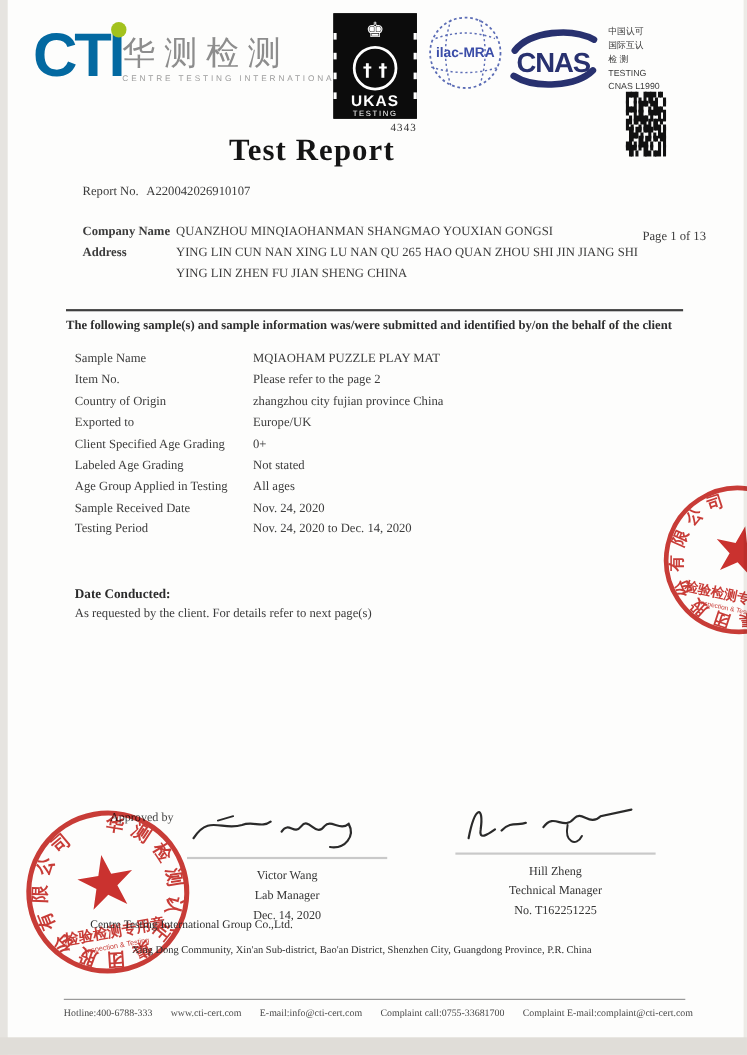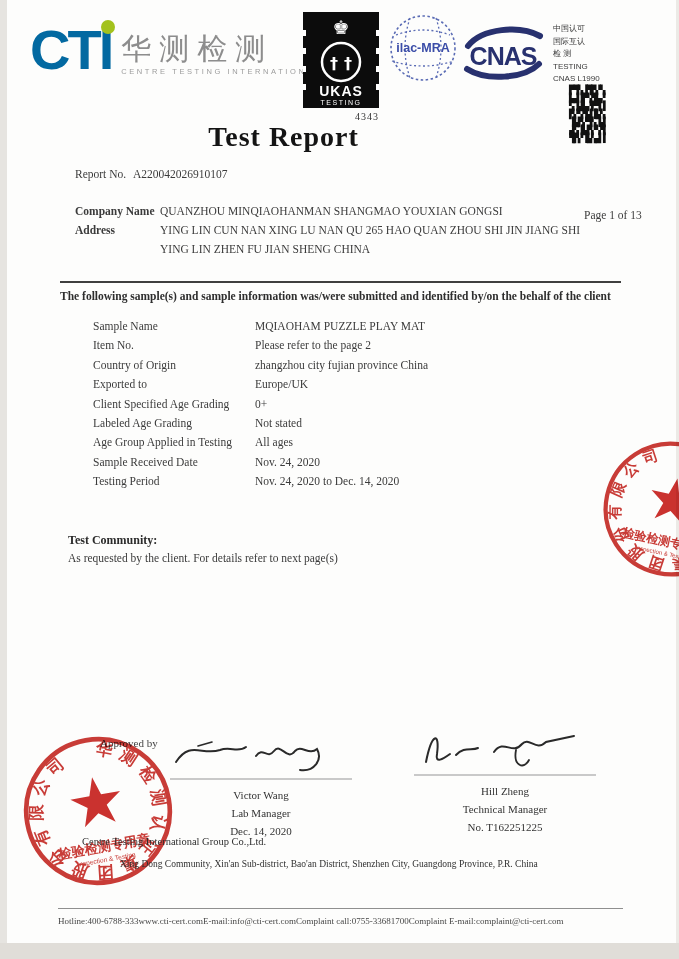--- a/index.html
+++ b/index.html
@@ -9,21 +9,21 @@
   .edge-left  { position:absolute; left:0; top:0; width:7px; height:959px; background:#e6e4e0; }
   .edge-right { position:absolute; right:0; top:0; width:3px; height:959px; background:#eceae6; }
   .edge-bottom{ position:absolute; left:0; top:943px; width:679px; height:16px; background:#e0ddd8; }
 
   
   .cti-logo { position:absolute; left:30px; top:24px; display:flex; align-items:flex-start; }
   .cti-acronym { position:relative; font-family:"Liberation Sans",sans-serif; font-weight:bold;
                  font-size:56px; line-height:52px; color:#0369a1; letter-spacing:-3px; }
   .cti-dot { position:absolute; right:-4px; top:-4px; width:14px; height:14px; border-radius:50%;
              background:#a3c21d; }
-  .cti-cjk-wrap { margin-left:10px; padding-top:10px; }
+  .cti-cjk-wrap { padding-top:10px; }
   .cti-cjk { font-family:"Liberation Sans",sans-serif; font-size:30px; line-height:30px;
              color:#8d8d8d; letter-spacing:8px; white-space:nowrap; }
   .cti-sub { font-family:"Liberation Sans",sans-serif; font-size:7.5px; color:#9c9c9c;
              letter-spacing:2.6px; margin-top:3px; white-space:nowrap; }
 
   .ukas-box { position:absolute; left:303px; top:12px; width:76px; height:96px; background:#0c0c0c; }
   .ukas-num { position:absolute; left:303px; top:111px; width:76px; text-align:right;
               font-size:10px; color:#333; letter-spacing:1px; }
   .ilac-logo { position:absolute; left:388px; top:13px; }
   .cnas-logo { position:absolute; left:460px; top:24px; }
@@ -43,21 +43,21 @@
   
   .fld-lbl { font-weight:bold;margin-top:16px; }
   .company-block { position:absolute; left:75px; top:202px; width:560px; font-size:11.5px; line-height:19px; }
   .company-row { position:relative; }
   .company-row .cval { position:absolute; left:85px; top:0; width:470px; }
 
   .rule { position:absolute; left:60px; top:281px; width:561px; height:2px; background:#3f3f3f; }
   .intro { position:absolute; left:60px; top:288px; width:556px; font-weight:bold;
            font-size:11.5px; line-height:16.5px; color:#2e2e2e; }
 
-  .sample-table { position:absolute; left:68px; top:320px; width:560px; font-size:11.5px;margin-left:25px; }
+  .sample-table { position:absolute; left:68px; top:320px; width:560px; font-size:11.5px; }
   .srow { display:flex; height:19.4px; align-items:flex-start; }
   .srow .sl { width:162px; flex:none; }
   .srow .sv { flex:1; }
 
   .test-conducted-h { position:absolute; left:68px; top:533px; font-weight:bold; font-size:12px; color:#2b2b2b; }
   .test-conducted-t { position:absolute; left:68px; top:552px; font-size:11.5px; }
 
   
   .approved-by { position:absolute; left:100px; top:737px; font-size:11px; color:#444; }
   .sig-block { position:absolute; width:186px; text-align:center; font-size:11px; color:#333; }
@@ -70,21 +70,21 @@
   
   .stamp { position:absolute; mix-blend-mode:multiply; opacity:.92; }
   .stamp-left  { left:20px;  top:733px; width:156px; height:156px; transform:rotate(-10deg); }
   .stamp-right { left:600px; top:438px; width:142px; height:142px; transform:rotate(12deg); }
 
   
   .foot-company { position:absolute; left:82px;  top:836px; font-size:10.5px; color:#2f2f2f; }
   .foot-addr    { position:absolute; left:120px; top:859px; font-size:9.5px;  color:#2f2f2f; }
   .foot-rule { position:absolute; left:58px; top:908px; width:565px; height:1px; background:#8f8f8f; }
   .contacts { position:absolute; left:58px; top:916px; width:572px; display:flex;
-              justify-content:flex-start; font-size:9px; color:#474747; }
+              justify-content:space-between; font-size:9px; color:#474747; }
 </style>
 </head>
 <body>
 
 <div class="page">
   <div class="edge-left"></div>
   <div class="edge-right"></div>
   <div class="edge-bottom"></div>
 
   <div class="cti-logo">
@@ -208,21 +208,21 @@
     <div class="srow">
         <span class="sl">Sample Received Date</span>
         <span class="sv">Nov. 24, 2020</span>
       </div>
     <div class="srow">
         <span class="sl">Testing Period</span>
         <span class="sv">Nov. 24, 2020 to Dec. 14, 2020</span>
       </div>
   </div>
 
-  <div class="test-conducted-h">Test Community:</div>
+  <div class="test-conducted-h">Date Conducted:</div>
   <div class="test-conducted-t">As requested by the client. For details refer to next page(s)</div>
 
   <div class="approved-by">Approved by</div>
 
   <div class="sig-block sig-a">
     <svg class="sig-draw" width="186" height="50" viewBox="0 0 186 50">
       <path d="M8,36 C22,14 34,30 52,24 C62,20 70,27 78,21" fill="none" stroke="#2a2a2a" stroke-width="2" stroke-linecap="round"></path>
       <path d="M88,30 C95,20 99,34 106,25 C113,16 119,36 127,25 C133,18 141,30 149,23 C155,34 146,46 132,44" fill="none" stroke="#2a2a2a" stroke-width="2" stroke-linecap="round"></path>
       <path d="M30,20 L44,16" fill="none" stroke="#2a2a2a" stroke-width="1.6" stroke-linecap="round"></path>
     </svg>

